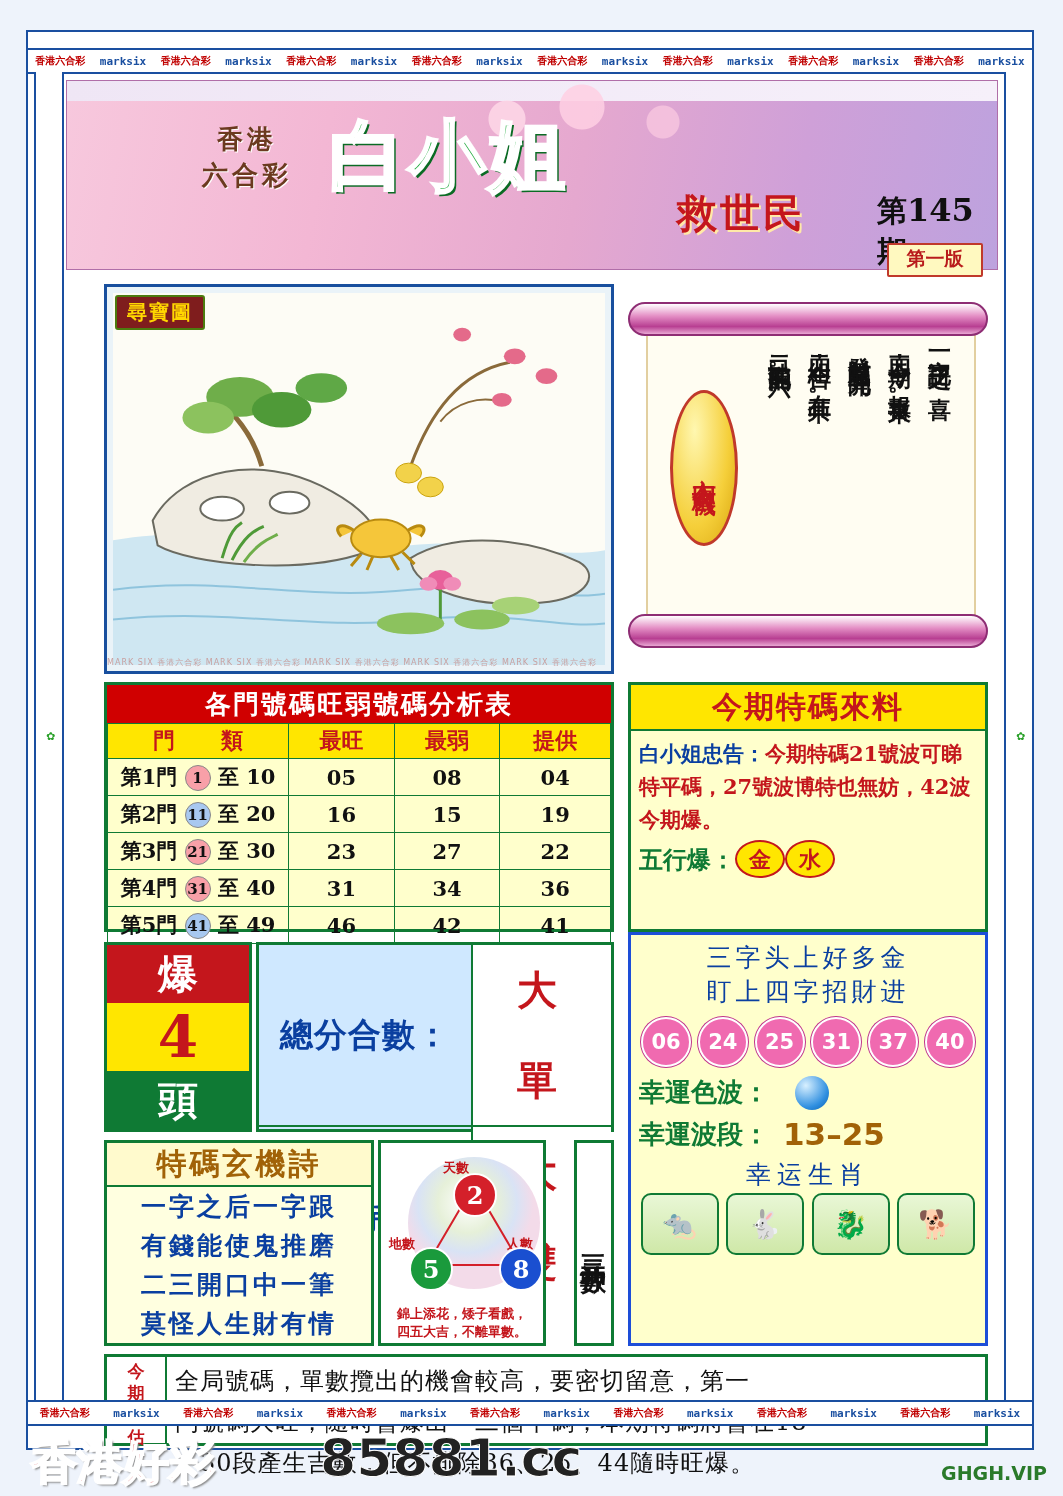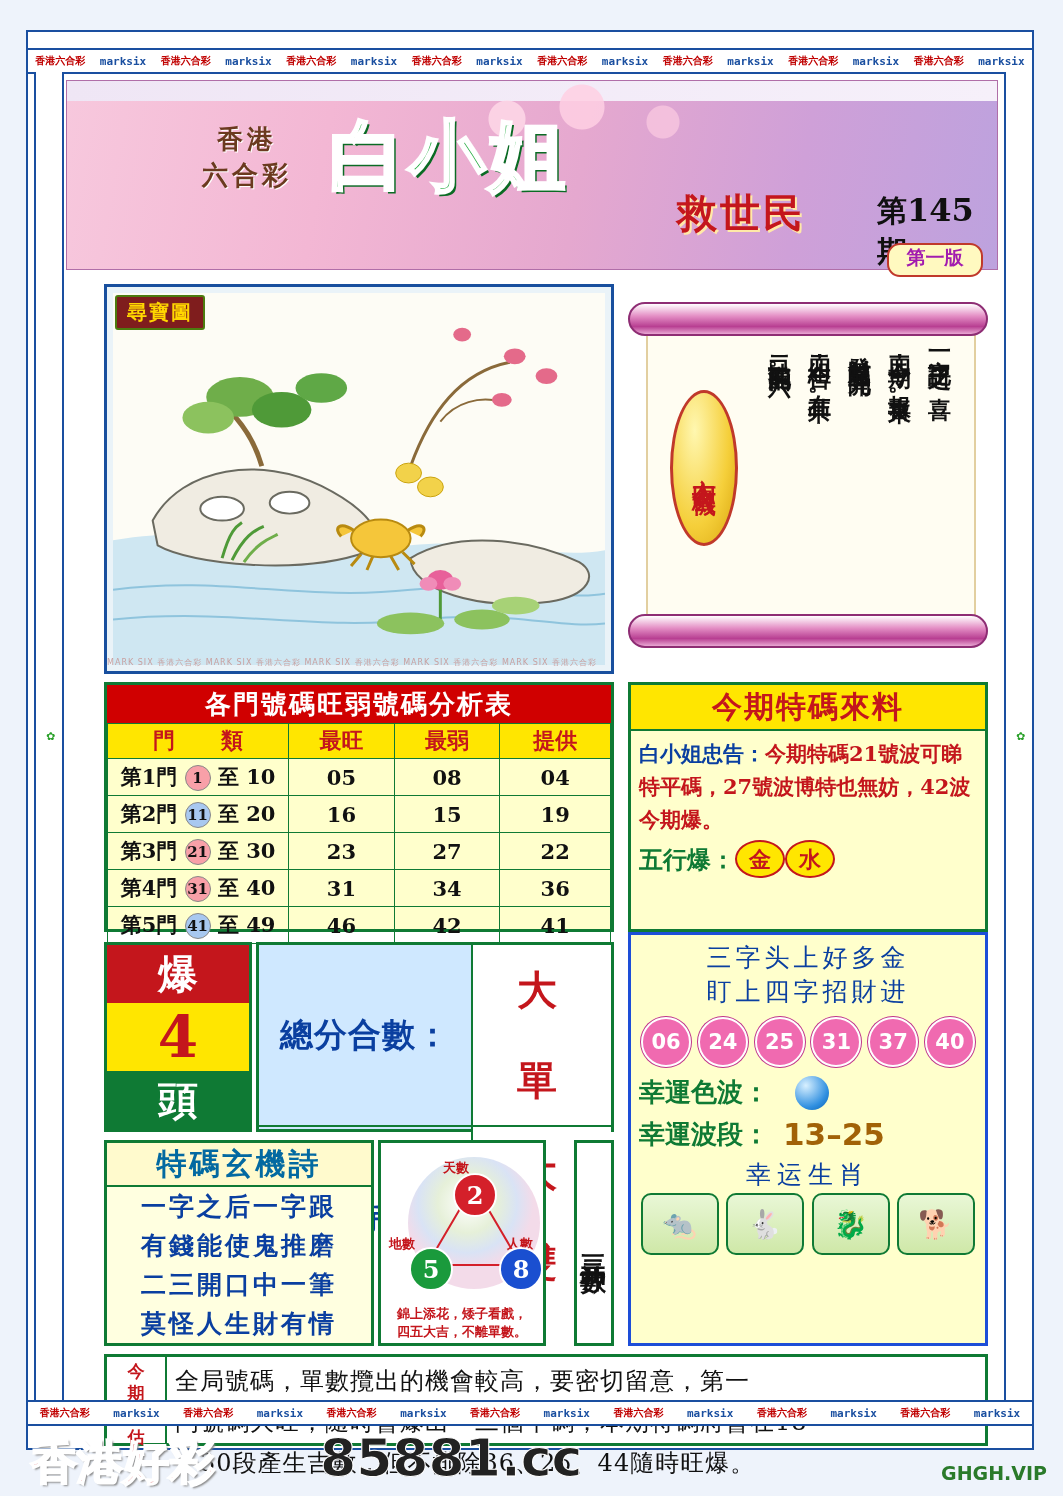--- a/index.html
+++ b/index.html
@@ -71,23 +71,23 @@
     font-weight:bold;font-size:40px;color:#c4161c;letter-spacing:3px;
     text-shadow:2px 2px 0 #ffe9a8;
   }
   .issue{
     position:absolute;left:810px;top:110px;font-size:30px;font-weight:bold;color:#101010;
     font-family:"DejaVu Serif","Liberation Serif",serif;
   }
   .issue b{font-size:32px;}
   .edition{
     position:absolute;left:820px;top:162px;width:92px;height:30px;
-    background:#fff9c0;border:2px solid #c0392b;border-radius:13px;
-    color:#a21caf;font-weight:bold;font-size:19px;text-align:center;line-height:28px;
-    font-family:Liberation Mono, monospace;
+    background:#fff9c0;border:2px solid #c0392b;border-radius:2px;
+    color:#b91c1c;font-weight:bold;font-size:19px;text-align:center;line-height:28px;
+    font-family:Liberation Serif, serif;
   }
   .bubbles{
     position:absolute;left:380px;top:2px;width:300px;height:60px;
     background:radial-gradient(circle at 20% 60%,#ffd9e8 0 18px,transparent 19px),
                radial-gradient(circle at 45% 40%,#ffd0e4 0 22px,transparent 23px),
                radial-gradient(circle at 72% 65%,#f7c5df 0 16px,transparent 17px);
     opacity:.85;
   }
 
   
@@ -220,21 +220,21 @@
     font-weight:bold;font-size:40px;color:#c4161c;letter-spacing:10px;
     background:#fff;height:100%;line-height:90px;border-left:2px solid #0f7a34;
   }
 
   
   .poem{
     position:absolute;left:76px;top:1108px;width:270px;height:206px;
     border:3px solid #0f7a34;background:#ffffe0;box-sizing:border-box;
   }
   .poem .ph{
-    height:42px;text-align:center;line-height:42px;color:#0369a1;
+    height:42px;text-align:center;line-height:42px;color:#a16207;
     font-family:"DejaVu Serif","Liberation Serif",serif;font-size:30px;font-weight:bold;
     letter-spacing:3px;border-bottom:2px solid #0f7a34;background:#fffacd;
   }
   .poem .line{
     text-align:center;font-family:"DejaVu Serif","Liberation Serif",serif;
     font-size:25px;font-weight:bold;color:#0a3fa0;line-height:39px;letter-spacing:3px;
   }
 
   
   .triangle-box{

